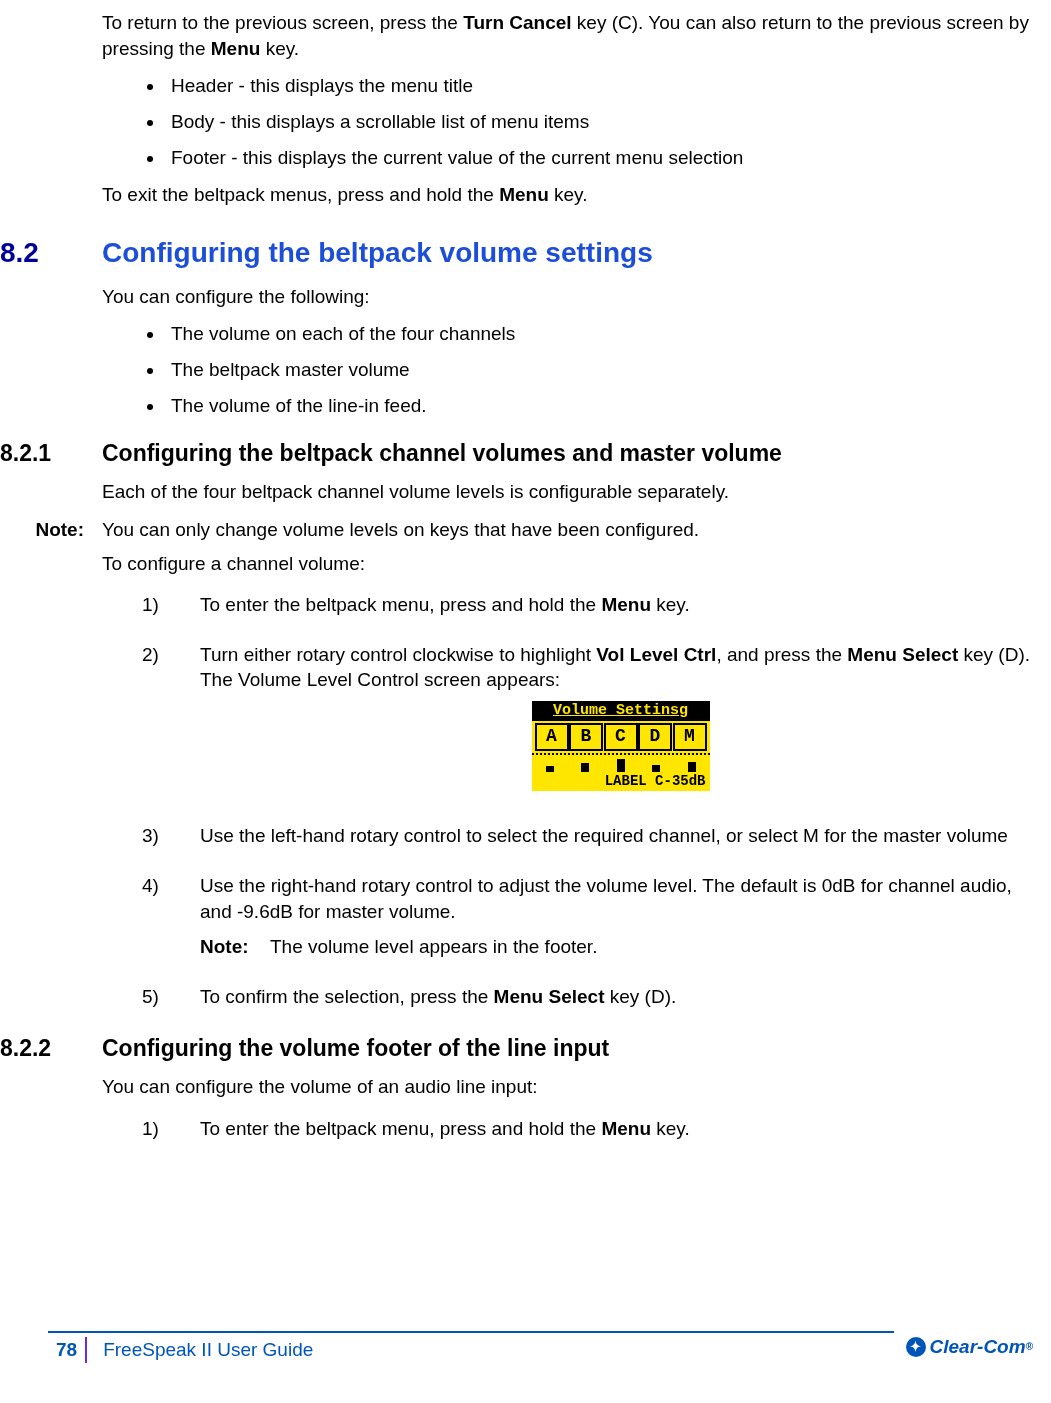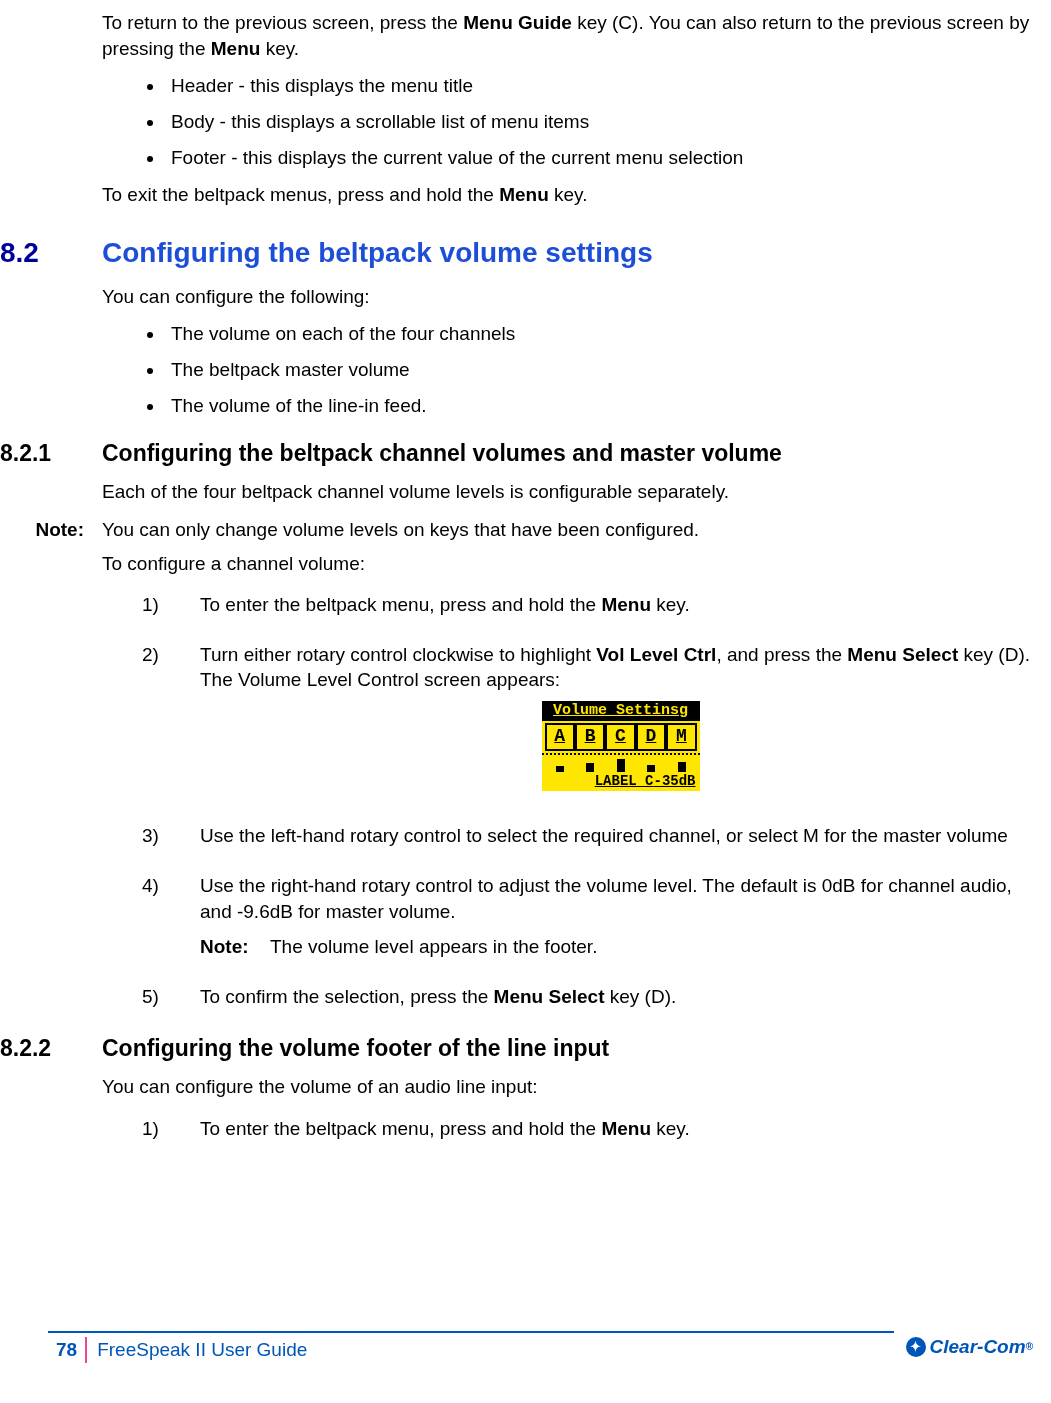--- a/index.html
+++ b/index.html
@@ -107,25 +107,24 @@
     font-weight: bold;
     width: 70px;
     flex: 0 0 70px;
   }
   .inner-note-body {
     flex: 1;
   }
   b { font-weight: bold; }
 
   .volume-widget {
-    width: 158px;
+    width: 178px;
     margin: 8px auto 8px auto;
     background: #a16207;
     font-family: "Courier New", monospace;
-    text-decoration: underline;
   }
   .vw-header {
     color: #FFE600;
     background: #000;
     text-align: center;
     font-weight: bold;
     font-size: 15px;
     padding: 0;
     text-decoration: underline;
   }
@@ -189,22 +188,22 @@
     margin-left: 48px;
     border-top: 2px solid #0055b8;
     padding-top: 4px;
     flex: 1;
   }
   .page-num {
     color: #0055b8;
     font-weight: bold;
     font-size: 19px;
     padding: 0 8px;
-    border-right: 2px solid #ec4899;
-    margin-right: 10px;
+    border-right: 2px solid #6d28d9;
+    margin-right: 16px;
   }
   .guide-title {
     color: #0055b8;
     font-size: 19px;
   }
   .logo {
     margin-right: 18px;
     margin-left: 12px;
     display: flex;
     align-items: center;
@@ -231,21 +230,21 @@
     vertical-align: top;
     font-style: normal;
   }
 </style>
 </head>
 <body>
 
 <div class="page">
 
   <div class="body-text">
-    <span>To return to the previous screen, press the </span><b>Menu Guide</b><span> key (C). You can also return to the previous screen by pressing the </span><b>Menu</b><span> key.</span>
+    <span>To return to the previous screen, press the </span><b>Turn Cancel</b><span> key (C). You can also return to the previous screen by pressing the </span><b>Menu</b><span> key.</span>
   </div>
 
 
   <ul class="bullet-list">
     <li>Header - this displays the menu title</li>
     <li>Body - this displays a scrollable list of menu items</li>
     <li>Footer - this displays the current value of the current menu selection</li>
   </ul>
 
   <div class="body-text">

